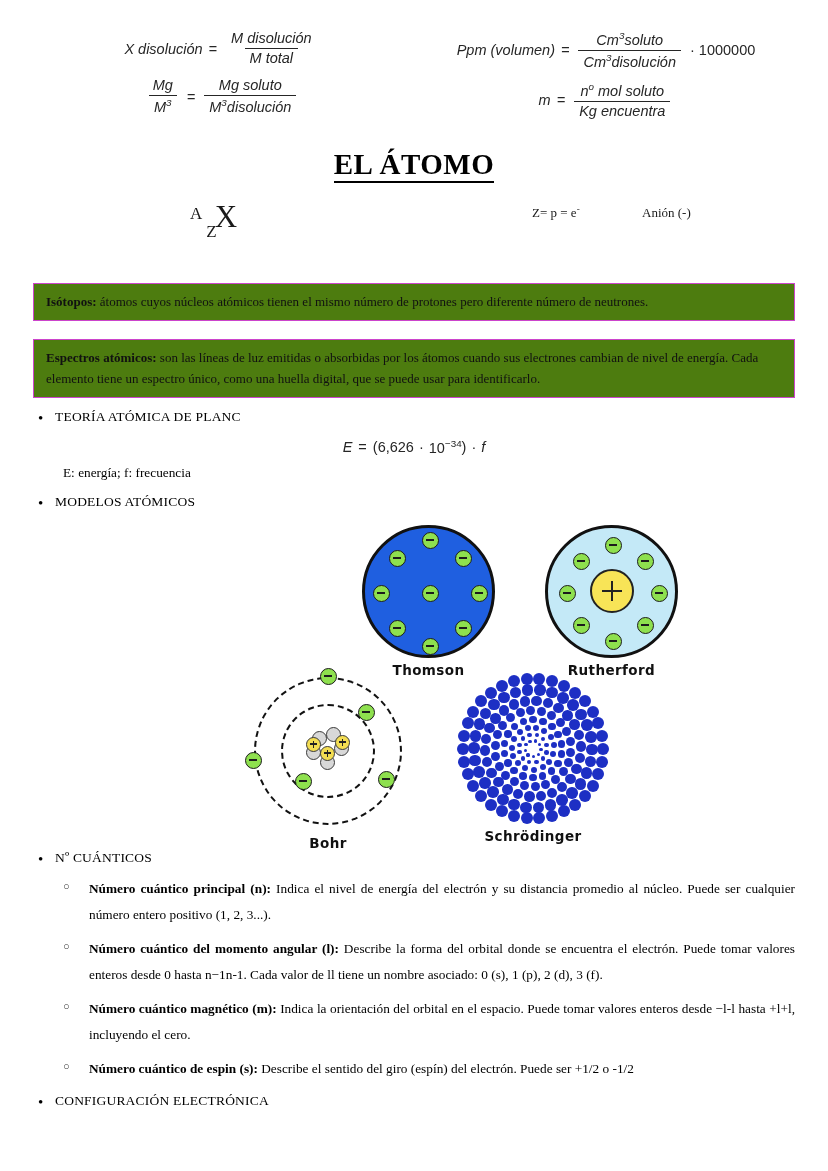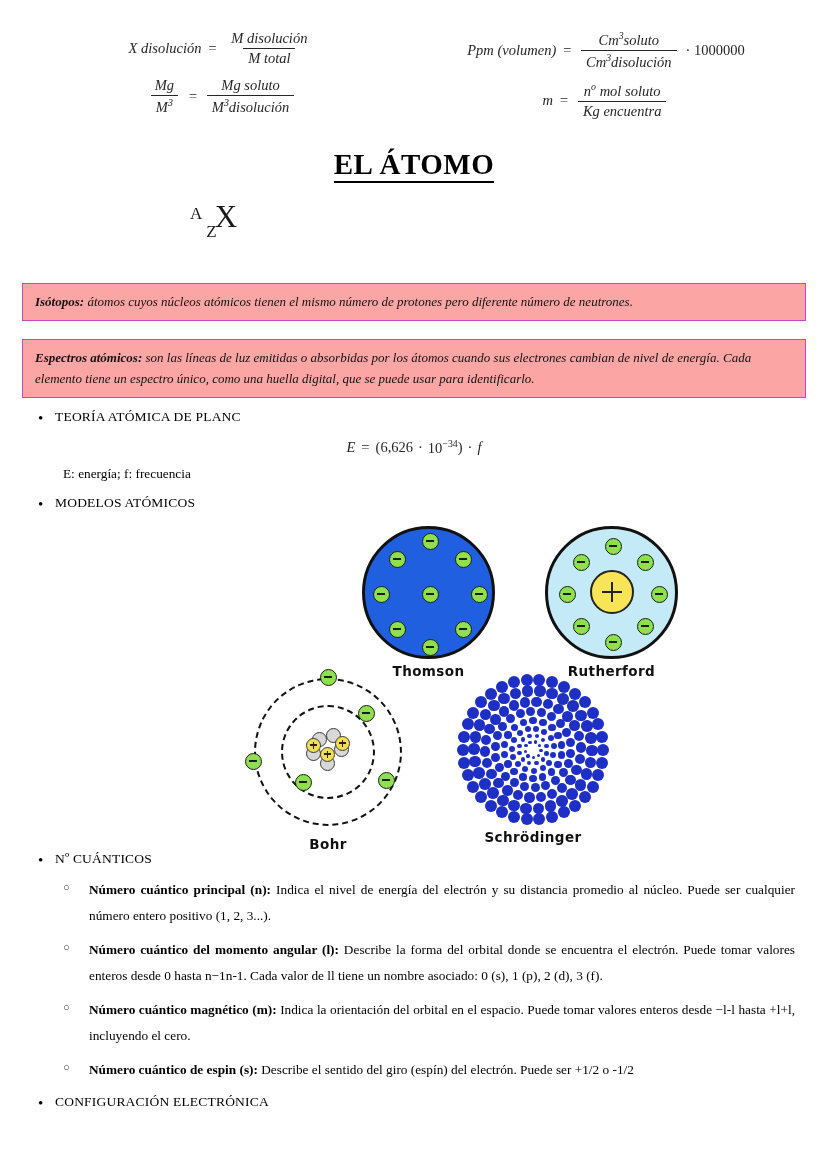--- a/index.html
+++ b/index.html
@@ -36,21 +36,21 @@
     align-items: center;
     gap: 6px;
   }
   .formula-col.left { width: 390px; }
   .formula-col.right { width: 390px; }
 
   .eq {
     display: flex;
     align-items: center;
     justify-content: center;
-    font-family: Liberation Serif, serif;
+    font-family: Liberation Sans, sans-serif;
     font-style: italic;
     font-size: 14.5px;
     color: #262626;
     white-space: nowrap;
   }
   .eq .op { margin: 0 6px; font-style: italic; }
   .frac {
     display: inline-flex;
     flex-direction: column;
     align-items: center;
@@ -124,30 +124,29 @@
     line-height: 1.85;
     color: #1a1a1a;
   }
   .legend .lrow { display: flex; }
   .legend .c1 { width: 110px; }
   .legend .c2 { width: 110px; }
   .legend sup { font-size: 0.7em; }
 
   
   .hl-box {
-    margin: 0 22px;
+    margin: 0 33px;
     border: 1.6px solid #cc44cc;
-    background: #fca5a5;
+    background: #4d7c0f;
     box-sizing: border-box;
     padding: 7px 12px 8px 12px;
     font-family: "Liberation Serif", serif;
     font-size: 13px;
     line-height: 1.62;
     color: #111;
-    font-style: italic;
   }
   .hl-box b { font-weight: bold; }
   .hl-box.first { margin-top: 24px; }
   .hl-box.second { margin-top: 18px; }
 
   
   .content {
     padding: 0 33px;
     box-sizing: border-box;
   }
@@ -397,20 +396,24 @@
   <div class="doc-title">
     <span>EL ÁTOMO</span>
   </div>
 
   <div class="notation-row">
     <div class="azx">
       <span class="a-sup">A</span><span class="z-sub">Z</span><span class="x-main">X</span>
     </div>
 
     <div class="legend">
+      <div class="lrow">
+        <div class="c1">Z= p = e<sup>-</sup></div>
+        <div class="c2">Anión (-)</div>
+      </div>
     </div>
   </div>
 
   <div class="hl-box first">
     <b>Isótopos:</b><span> átomos cuyos núcleos atómicos tienen el mismo número de protones pero diferente número de neutrones.</span>
   </div>
 
   <div class="hl-box second">
     <b>Espectros atómicos:</b><span> son las líneas de luz emitidas o absorbidas por los átomos cuando sus electrones cambian de nivel de energía. Cada elemento tiene un espectro único, como una huella digital, que se puede usar para identificarlo.</span>
   </div>

